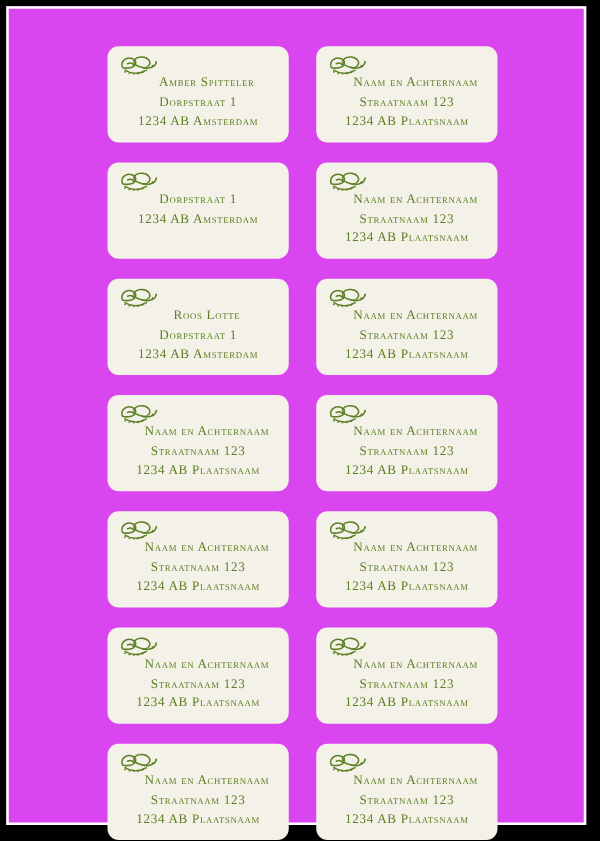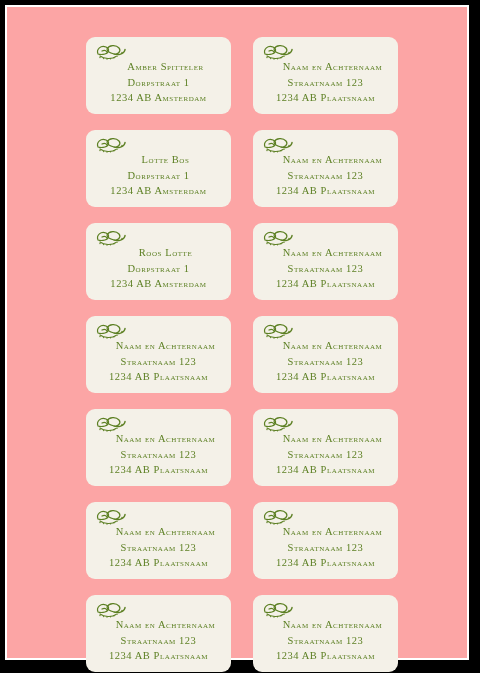--- a/index.html
+++ b/index.html
@@ -24,21 +24,21 @@
 
   
   #sheet-frame {
     position: absolute;
     left: 5px;
     top: 5px;
     width: 464px;
     height: 655px;
     border: 2px solid #ffffff;
     box-sizing: border-box;
-    background: #fca5a5;
+    background: #d946ef;
   }
 
   #label-grid {
     position: absolute;
     left: 79px;
     top: 30px;
     width: 322px;
     display: grid;
     grid-template-columns: 145px 145px;
     column-gap: 22px;
@@ -171,21 +171,20 @@
           <circle cx="13" cy="17" r="0.7"></circle>
           <circle cx="16.5" cy="16.8" r="0.7"></circle>
           <circle cx="20" cy="15.8" r="0.7"></circle>
           <circle cx="23" cy="14.2" r="0.7"></circle>
           <circle cx="28" cy="10.5" r="0.7"></circle>
           <circle cx="31" cy="7.5" r="0.7"></circle>
         </g>
       </svg>
     </span>
     <span class="label-text">
-      <span class="label-line line-name">Lotte Bos</span>
       <span class="label-line line-street">Dorpstraat 1</span>
       <span class="label-line line-city">1234 AB Amsterdam</span>
     </span>
   </div>
         <div class="label-card">
     <span class="label-ornament">
       <svg viewBox="0 0 34 22" xmlns="http://www.w3.org/2000/svg">
         <g fill="none" stroke="#5d8024" stroke-width="1.2" stroke-linecap="round">
           <path d="M4 12 C2 7, 7 3, 12 5 C16 6.5, 15 11, 11 12 C7 13, 4 12, 4 12 Z"></path>
           <path d="M13 7 C15 3, 22 2.5, 25 6 C27.5 9, 24 13, 20 12 C16.5 11.2, 13 9.5, 13 7 Z"></path>

